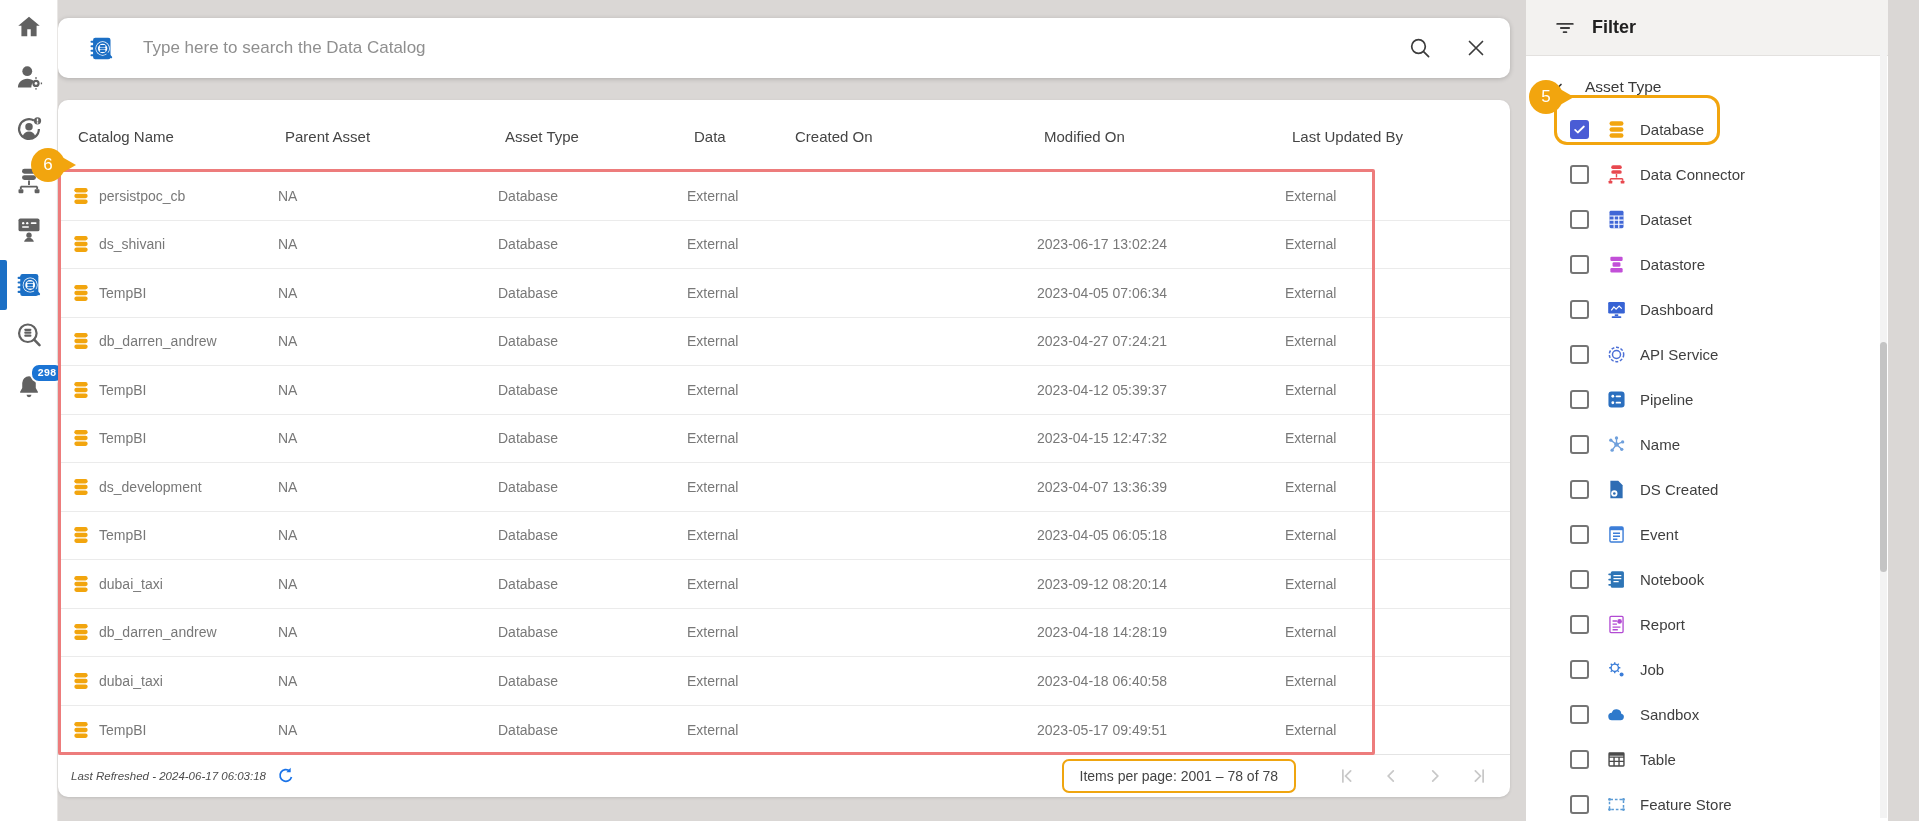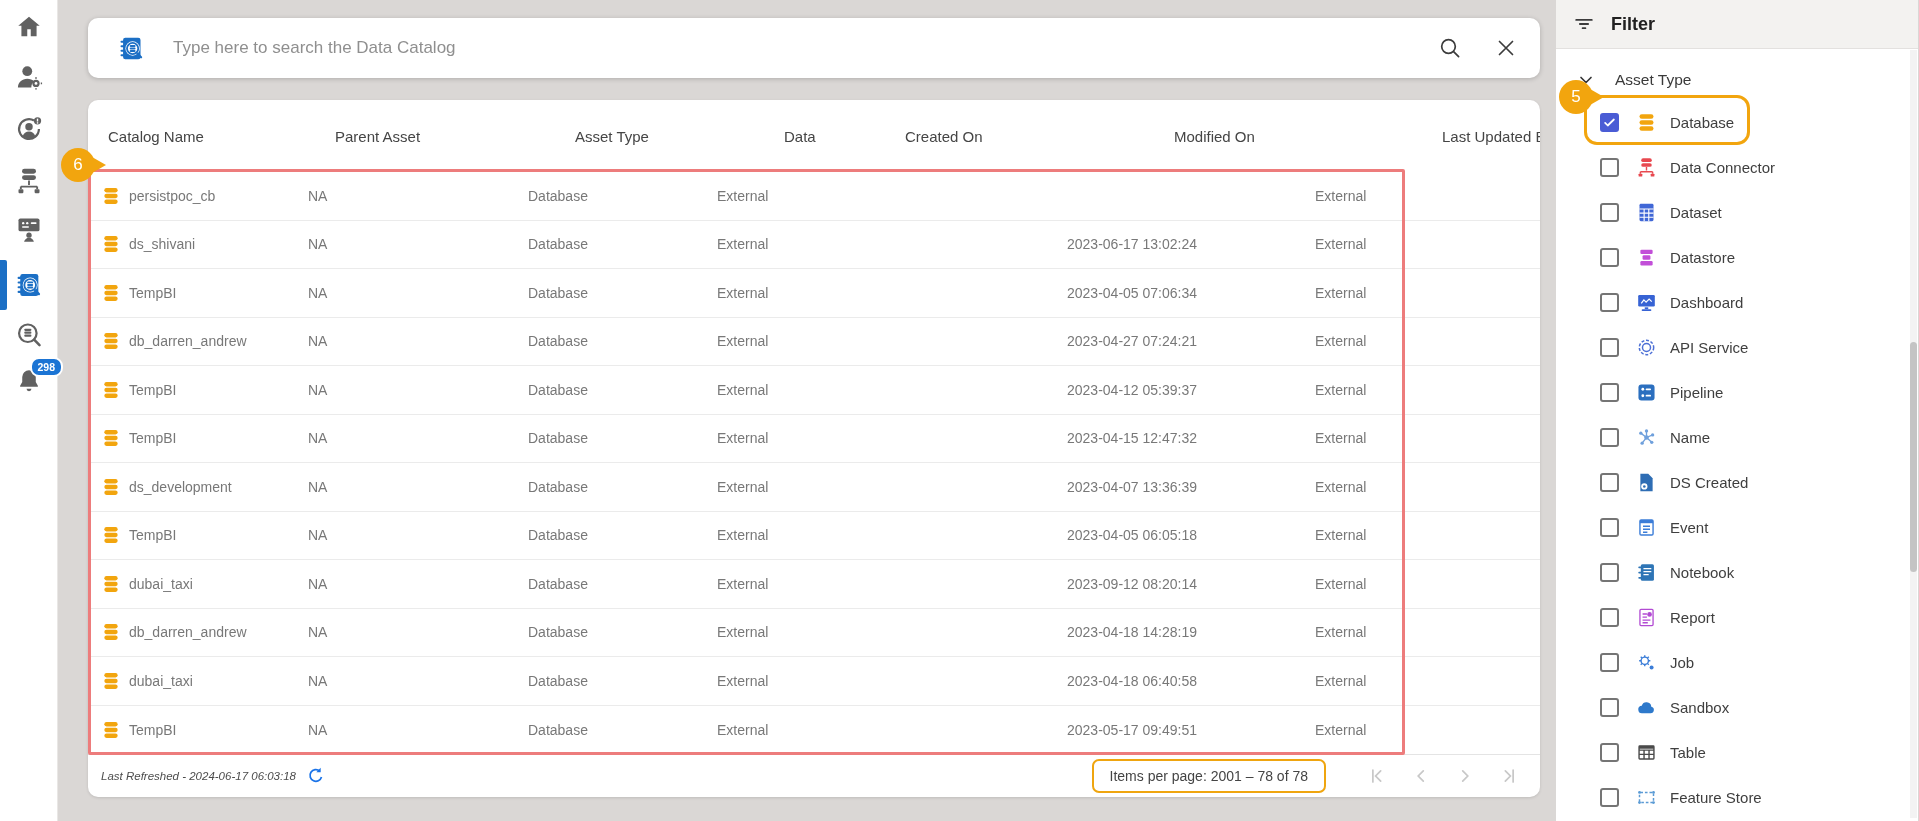--- a/index.html
+++ b/index.html
@@ -12,41 +12,41 @@
              display:flex; flex-direction:column; align-items:center; border-right:1px solid #e9e7e5; }
   .side-item { width:100%; display:flex; justify-content:center; position:relative; cursor:pointer; }
   .side-item .s-ic { width:28px; height:28px; position:relative; }
   .side-item:nth-child(1){ margin-top:13px; }
   .side-item:nth-child(2){ margin-top:22px; }
   .side-item:nth-child(3){ margin-top:24px; }
   .side-item:nth-child(4){ margin-top:24px; }
   .side-item:nth-child(5){ margin-top:20px; }
   .side-item:nth-child(6){ margin-top:28px; }
   .side-item:nth-child(7){ margin-top:22px; }
-  .side-item:nth-child(8){ margin-top:18px; }
+  .side-item:nth-child(8){ margin-top:24px;font-family:Liberation Mono, monospace; }
   .side-item.active::before { content:''; position:absolute; left:0; top:-11px; bottom:-11px; width:7px;
              background:#1B6FC5; border-radius:0 2px 2px 0; }
   .count-badge { position:absolute; top:-10px; left:15px; background:#1B74D4; color:#fff;
              font-size:10.5px; font-weight:bold; line-height:1; padding:3px 6px 2.5px; border-radius:9px;
              border:2px solid #fff; white-space:nowrap; }
 
   
-  .main { width:1452px; flex:0 0 1452px; margin-left:30px; padding-top:18px; }
+  .main { width:1452px; flex:0 0 1452px; padding-top:18px; }
   .search-card { height:60px; background:#fff; border-radius:10px; box-shadow:0 1px 5px rgba(0,0,0,.20);
              display:flex; align-items:center; padding:0 22px 0 30px; }
   .search-card .cat-ic { width:27px; height:27px; margin-right:28px; flex:0 0 27px; }
   .search-input { flex:1; border:none; outline:none; font-family:"Liberation Sans",sans-serif;
              font-size:17px; color:#3a3a3a; background:transparent; }
   .search-input::placeholder { color:#8F8F8F; }
   .search-card .act-ic { width:24px; height:24px; flex:0 0 24px; cursor:pointer; }
   .search-card .act-ic.mag { margin-left:auto; margin-right:32px; }
 
   .table-card { margin-top:22px; height:697px; background:#fff; border-radius:10px; position:relative;
              box-shadow:0 1px 3px rgba(0,0,0,.12); }
-  .thead { height:72px; display:flex; align-items:center; padding-left:20px;gap:20px; }
+  .thead { height:72px; display:flex; align-items:center; padding-left:20px; }
   .thead .cell { font-size:15px; color:#454545; font-weight:500; }
   .tbody { height:740px; }
   .trow { height:48.5px; display:flex; align-items:center; padding-left:13px;
              border-bottom:1px solid #ebebeb; cursor:pointer; }
   .trow:last-child { border-bottom:none; }
   .cell { overflow:hidden; white-space:nowrap; }
   .c0{ width:207px; display:flex; align-items:center; }
   .c1{ width:220px; } .c2{ width:189px; } .c3{ width:101px; } .c4{ width:249px; } .c5{ width:248px; }
   .c6{ flex:1; }
   .trow .cell { font-size:14px; color:#787878; }
@@ -68,22 +68,22 @@
   .refresh-text { font-style:italic; font-size:11.5px; color:#4c4c4c; }
   .refresh-ic { width:20px; height:20px; margin-left:10px; cursor:pointer; }
   .pag-box { margin-left:auto; border:2px solid #EFA50F; border-radius:7px; padding:7px 16px;
              display:flex; font-size:14px; color:#444; align-items:center; }
   .pg-group { display:flex; gap:22px; margin:0 10px 0 40px; }
   .pg-btn { width:22px; height:22px; cursor:pointer; }
 
   
   .filter-panel { width:362px; flex:0 0 362px; margin-left:16px; background:#fff; height:821px;
              position:relative; }
-  .filter-header { height:49px; background:#F3F2F0; border-bottom:1px solid #e3e1df;
-             display:flex; align-items:center; padding-left:17px; }
+  .filter-header { height:56px; background:#F3F2F0; border-bottom:1px solid #e3e1df;
+             display:flex; align-items:center; padding-left:28px; }
   .funnel-ic { width:22px; height:22px; margin-right:16px; }
   .filter-title { font-size:18px; font-weight:bold; color:#212121; }
   .section-row { display:flex; align-items:center; padding:21px 0 10px 20px; cursor:pointer; }
   .chev-ic { width:20px; height:20px; margin-right:19px; }
   .section-label { font-size:15.5px; color:#3a3a3a; }
   .f-item { height:45px; display:flex; align-items:center; padding-left:44px; cursor:pointer; }
   .cbx { width:19px; height:19px; border:2px solid #757575; border-radius:3px; flex:0 0 19px; cursor:pointer; }
   .cbx.checked { border-color:#4A5CD5; background:#4A5CD5; }
   .f-ic { width:21px; height:21px; margin-left:17px; flex:0 0 21px; }
   .f-label { margin-left:13px; font-size:15px; color:#3f3f3f; }

